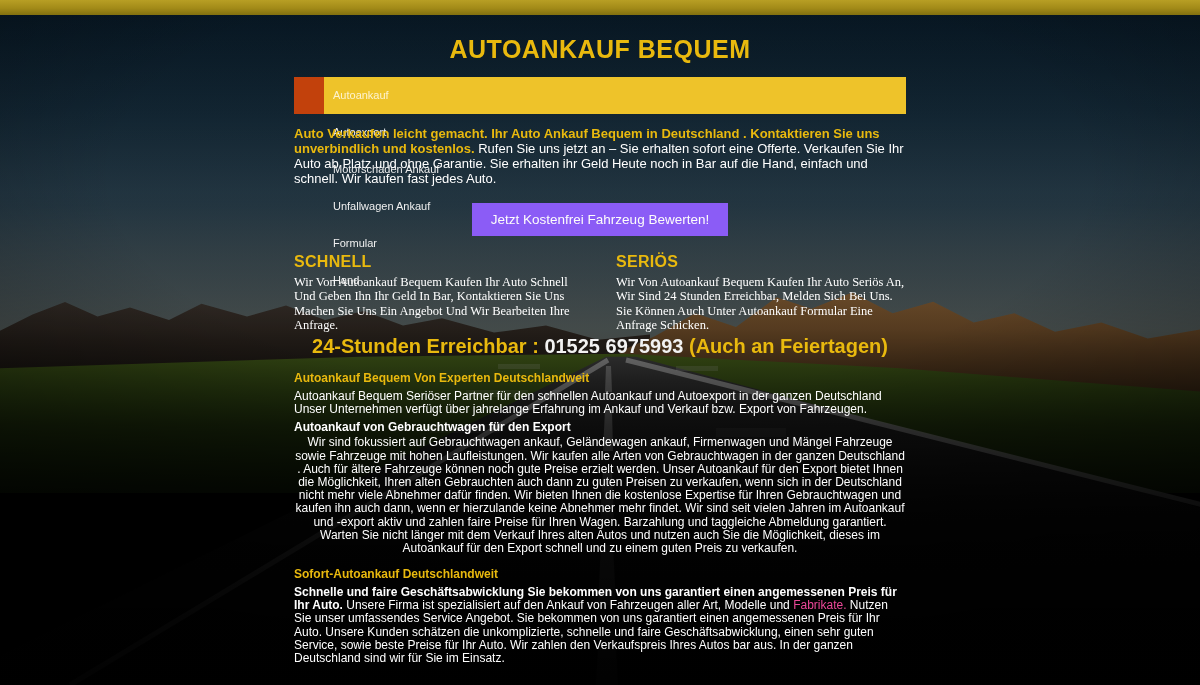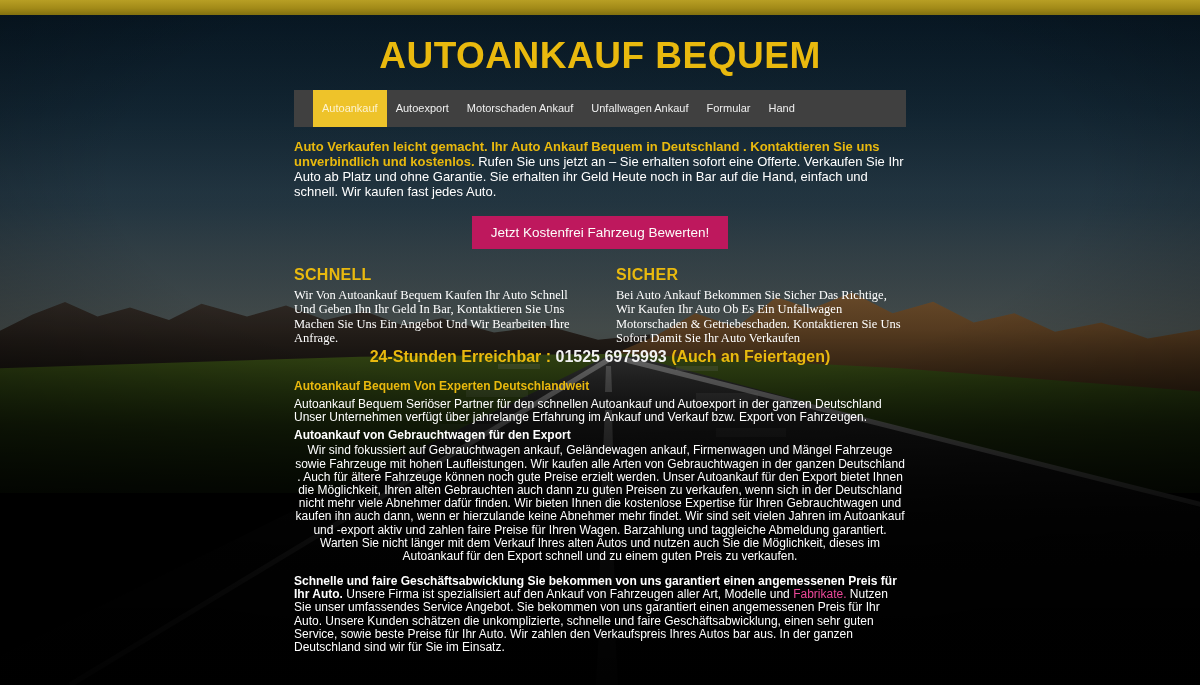--- a/index.html
+++ b/index.html
@@ -30,42 +30,42 @@
     background: linear-gradient(180deg, #565656 0%, #343434 18%, #202020 45%, #121212 72%, #0a0a0a 100%);
     clip-path: polygon(50.5% 2%, 53% 2%, 101% 48%, 101% 100%, -1% 100%, -1% 93%); }
   .markings { position: absolute; inset: 0; width: 1200px; height: 685px; }
   .vignette { position: absolute; inset: 0;
     background: radial-gradient(ellipse 90% 70% at 50% 26%, rgba(0,0,0,0) 45%, rgba(0,0,0,0.5) 100%); }
   .darken { position: absolute; inset: 0;
     background: linear-gradient(180deg, rgba(2,8,14,0.30) 0%, rgba(2,8,14,0.22) 28%, rgba(0,0,0,0.38) 48%, rgba(0,0,0,0.72) 62%, rgba(0,0,0,0.90) 76%, rgba(0,0,0,0.97) 100%); }
 
   
   .content { position: relative; z-index: 10; width: 612px; margin: 0 auto; color: #fff; }
-  .site-title { margin: 35px 0 0; text-align: center; font-size: 37px; font-weight: bold;
+  .site-title { margin: 35px 0 0; text-align: center; font-size: 25px; font-weight: bold;
     letter-spacing: 0.5px; color: #e9b90e; }
 
-  .nav { margin-top: 13px; background: #404040; height: 37px;
-    display: flex; align-items: stretch; padding-left: 19px; }
+  .nav { margin-top: 13px; background: #c2410c; height: 37px;
+    display: flex; align-items: stretch; padding-left: 30px; flex-direction: column; }
   .nav-item { line-height: 37px; padding: 0 9px; font-size: 11px; color: #efefef;
     white-space: nowrap; cursor: pointer; }
   .nav-item.active { background: #eec32a; color: #fdf3cf; }
 
   .intro { margin-top: 12px; text-align: left; font-size: 13px; line-height: 1.16; }
   .intro .lead { color: #e9b90e; font-weight: bold; }
 
   .cta-wrap { margin-top: 17px; text-align: center; }
-  .cta-btn { background: #be185d; border: none; color: #fdfdfb; font-size: 13.5px;
+  .cta-btn { background: #8b5cf6; border: none; color: #fdfdfb; font-size: 13.5px;
     font-family: "Liberation Sans", sans-serif; padding: 9px 19px; cursor: pointer; }
 
   .features { margin-top: 17px; display: flex; gap: 32px; }
   .feature { flex: 1; }
   .feature h3 { margin: 0 0 4px; font-size: 16px; color: #e9b90e; letter-spacing: 0.3px; }
   .feature p { margin: 0; font-size: 12.5px; line-height: 1.13; font-family: Liberation Serif, serif; }
 
-  .hotline { margin-top: 3px; text-align: center; font-size: 16px; font-weight: bold; color: #e9b90e; }
+  .hotline { margin-top: 3px; text-align: center; font-size: 20px; font-weight: bold; color: #e9b90e; }
   .hotline .phone { color: #f2f2f2; cursor: pointer; }
 
   .section h2 { margin: 0 0 5px; font-size: 12px; color: #e9b90e; }
   .sec1 { margin-top: 13px; }
   .sec2 { margin-top: 12px; }
   .section p { margin: 0; font-size: 12px; line-height: 1.10; }
   .subhead { margin-top: 5px !important; font-weight: bold; font-size: 12.5px; }
   .bold-lead { font-weight: bold; }
   .inline-link { color: #ec4899; cursor: pointer; }
   .gap4 { margin-top: 4px !important; }
@@ -118,31 +118,32 @@
   <div class="cta-wrap">
     <button class="cta-btn">Jetzt Kostenfrei Fahrzeug Bewerten!</button>
   </div>
 
   <div class="features">
     <div class="feature">
       <h3>SCHNELL</h3>
       <p>Wir Von Autoankauf Bequem Kaufen Ihr Auto Schnell Und Geben Ihn Ihr Geld In Bar, Kontaktieren Sie Uns Machen Sie Uns Ein Angebot Und Wir Bearbeiten Ihre Anfrage.</p>
     </div>
     <div class="feature">
-      <h3>SICHER</h3>
-      <p>Bei Auto Ankauf Bekommen Sie Sicher Das Richtige, Wir Kaufen Ihr Auto Ob Es Ein Unfallwagen Motorschaden &amp; Getriebeschaden. Kontaktieren Sie Uns Sofort Damit Sie Ihr Auto Verkaufen</p>
+      <h3>SERIÖS</h3>
+      <p>Wir Von Autoankauf Bequem Kaufen Ihr Auto Seriös An, Wir Sind 24 Stunden Erreichbar, Melden Sich Bei Uns. Sie Können Auch Unter Autoankauf Formular Eine Anfrage Schicken.</p>
     </div>
   </div>
 
   <div class="hotline"><span>24-Stunden Erreichbar : </span><span class="phone">01525 6975993</span><span> (Auch an Feiertagen)</span></div>
 
   <div class="section sec1">
     <h2>Autoankauf Bequem Von Experten Deutschlandweit</h2>
     <p>Autoankauf Bequem Seriöser Partner für den schnellen Autoankauf und Autoexport in der ganzen Deutschland Unser Unternehmen verfügt über jahrelange Erfahrung im Ankauf und Verkauf bzw. Export von Fahrzeugen.</p>
     <p class="subhead">Autoankauf von Gebrauchtwagen für den Export</p>
     <p class="gap2">Wir sind fokussiert auf Gebrauchtwagen ankauf, Geländewagen ankauf, Firmenwagen und Mängel Fahrzeuge sowie Fahrzeuge mit hohen Laufleistungen. Wir kaufen alle Arten von Gebrauchtwagen in der ganzen Deutschland . Auch für ältere Fahrzeuge können noch gute Preise erzielt werden. Unser Autoankauf für den Export bietet Ihnen die Möglichkeit, Ihren alten Gebrauchten auch dann zu guten Preisen zu verkaufen, wenn sich in der Deutschland nicht mehr viele Abnehmer dafür finden. Wir bieten Ihnen die kostenlose Expertise für Ihren Gebrauchtwagen und kaufen ihn auch dann, wenn er hierzulande keine Abnehmer mehr findet. Wir sind seit vielen Jahren im Autoankauf und -export aktiv und zahlen faire Preise für Ihren Wagen. Barzahlung und taggleiche Abmeldung garantiert. Warten Sie nicht länger mit dem Verkauf Ihres alten Autos und nutzen auch Sie die Möglichkeit, dieses im Autoankauf für den Export schnell und zu einem guten Preis zu verkaufen.</p>
   </div>
 
   <div class="section sec2">
+    <h2>Sofort-Autoankauf Deutschlandweit</h2>
     <p class="gap4"><span class="bold-lead">Schnelle und faire Geschäftsabwicklung Sie bekommen von uns garantiert einen angemessenen Preis für Ihr Auto.</span><span> Unsere Firma ist spezialisiert auf den Ankauf von Fahrzeugen aller Art, Modelle und </span><span class="inline-link">Fabrikate.</span><span> Nutzen Sie unser umfassendes Service Angebot. Sie bekommen von uns garantiert einen angemessenen Preis für Ihr Auto. Unsere Kunden schätzen die unkomplizierte, schnelle und faire Geschäftsabwicklung, einen sehr guten Service, sowie beste Preise für Ihr Auto. Wir zahlen den Verkaufspreis Ihres Autos bar aus. In der ganzen Deutschland sind wir für Sie im Einsatz.</span></p>
   </div>
 
 </div>
 
 </body></html>

